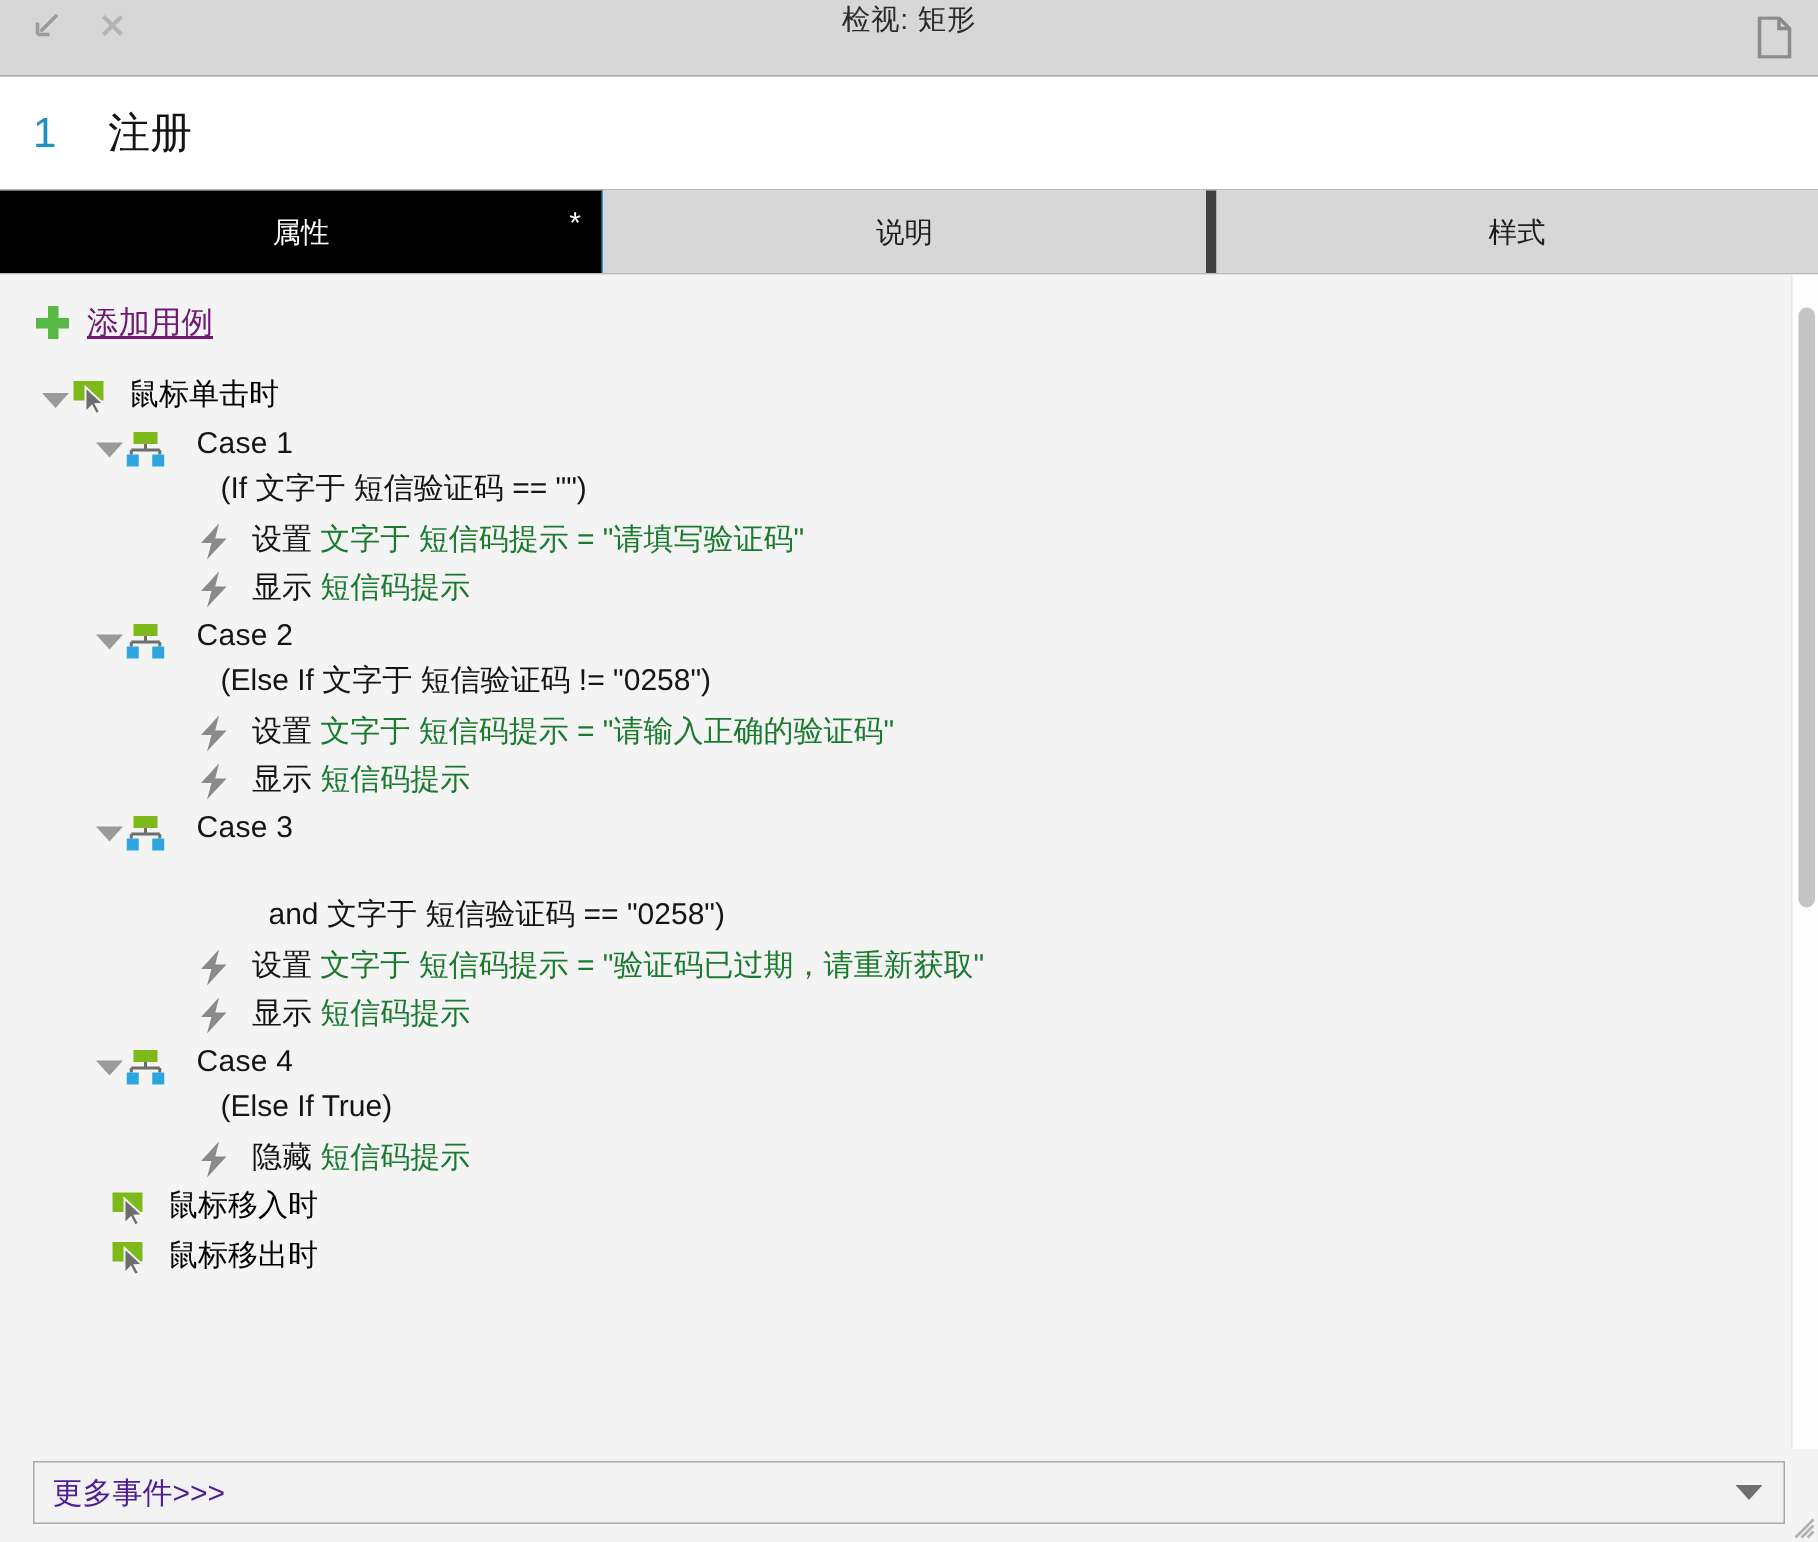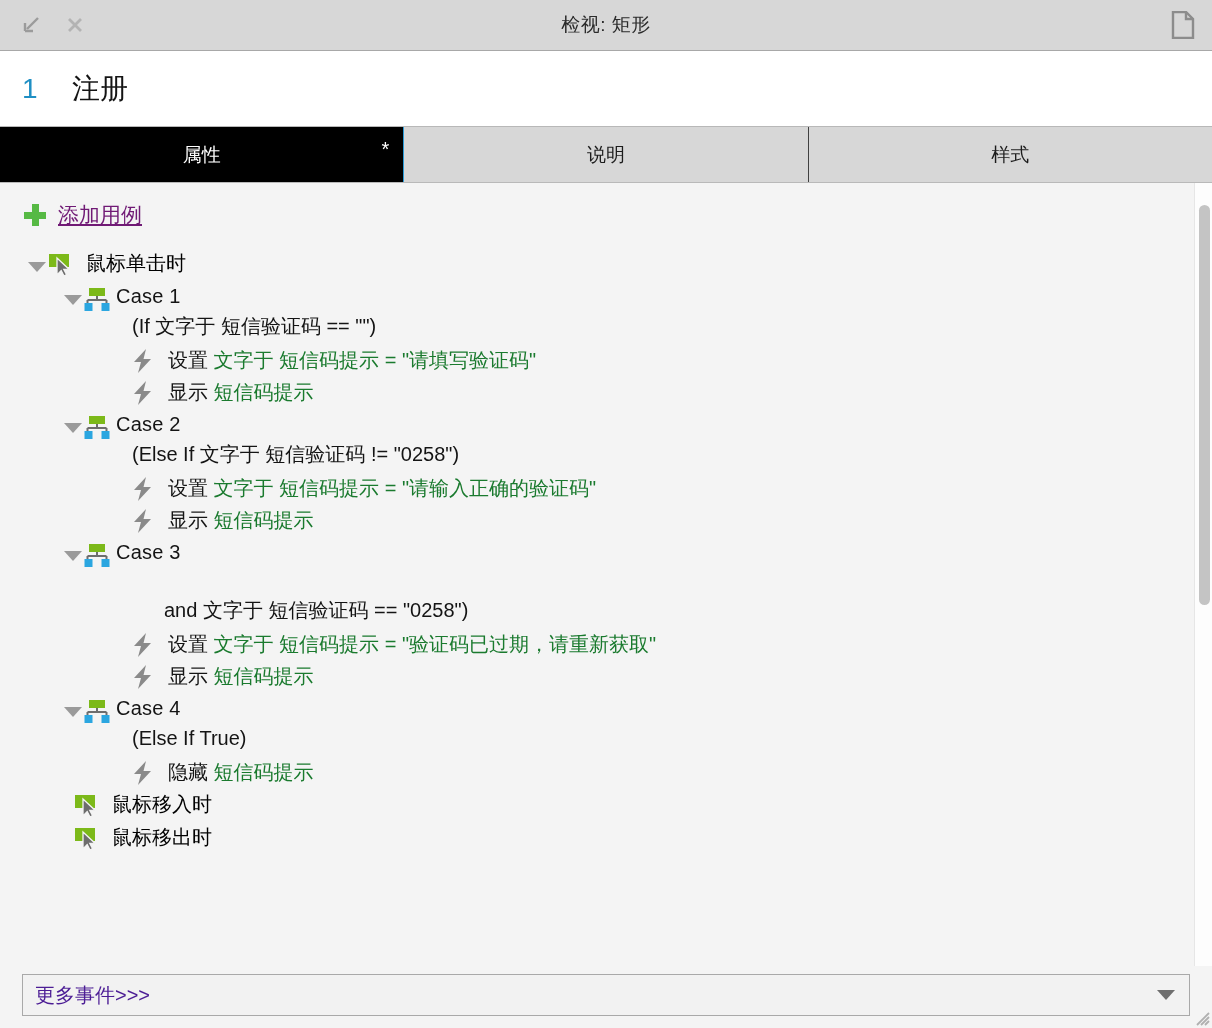--- a/index.html
+++ b/index.html
@@ -19,21 +19,20 @@
     display: flex;
     flex-direction: column;
   }
 
   
   .titlebar {
     height: 51px;
     background: #d7d7d7;
     border-bottom: 1px solid #a8a8a8;
     display: flex;
-    align-items: center;
     position: relative;
     flex: 0 0 auto;
   }
   .tb-btn {
     width: 34px; height: 34px;
     margin-left: 10px;
     display: flex; align-items: center; justify-content: center;
     color: #9b9b9b;
   }
   .tb-btn:first-child { margin-left: 14px; }
@@ -87,21 +86,21 @@
   }
   .tab {
     flex: 1 1 0;
     display: flex;
     align-items: center;
     justify-content: center;
     position: relative;
     font-size: 19px;
     color: #1c1c1c;
     background: #d7d7d7;
-    border-right: 1px solid #404040;
+    border-right: 7px solid #404040;
   }
   .tab:last-child { border-right: none; }
   .tab.active {
     background: #000000;
     color: #ffffff;
     border-right: 1px solid #2a9cd8;
   }
   .tab .star {
     position: absolute;
     right: 14px;
@@ -197,21 +196,21 @@
   }
 
   .evt-label {
     font-size: 20px;
     color: #000000;
     margin-left: 12px;
     line-height: 28px;
   }
 
   .case-text {
-    margin-left: 6px;
+    margin-left: 21px;
     line-height: 28px;
   }
   .case-title {
     font-size: 20px;
     color: #141414;
     letter-spacing: 0.2px;
   }
   .case-cond {
     font-size: 20px;
     color: #141414;

